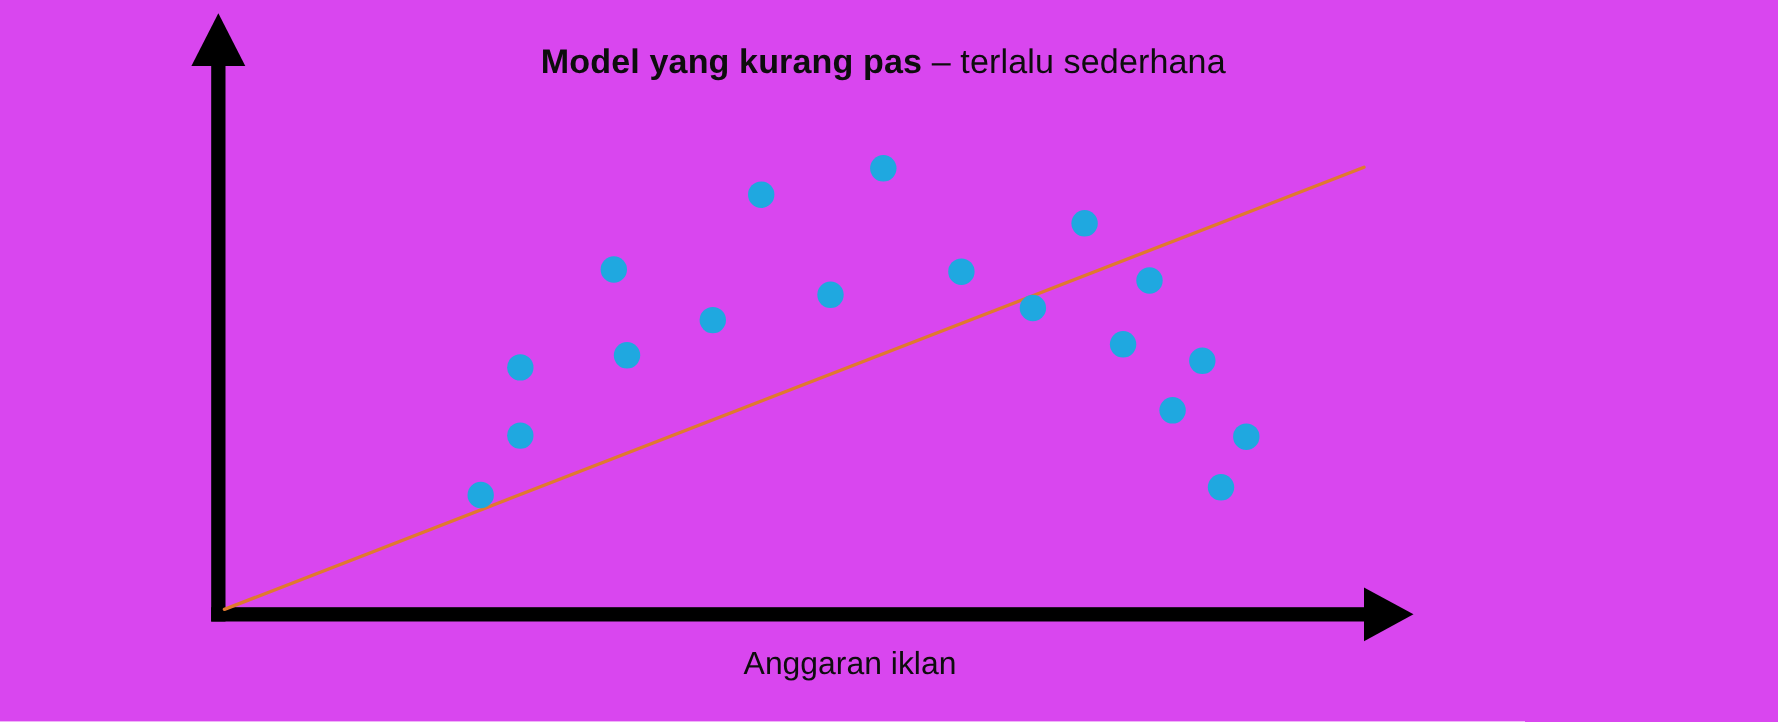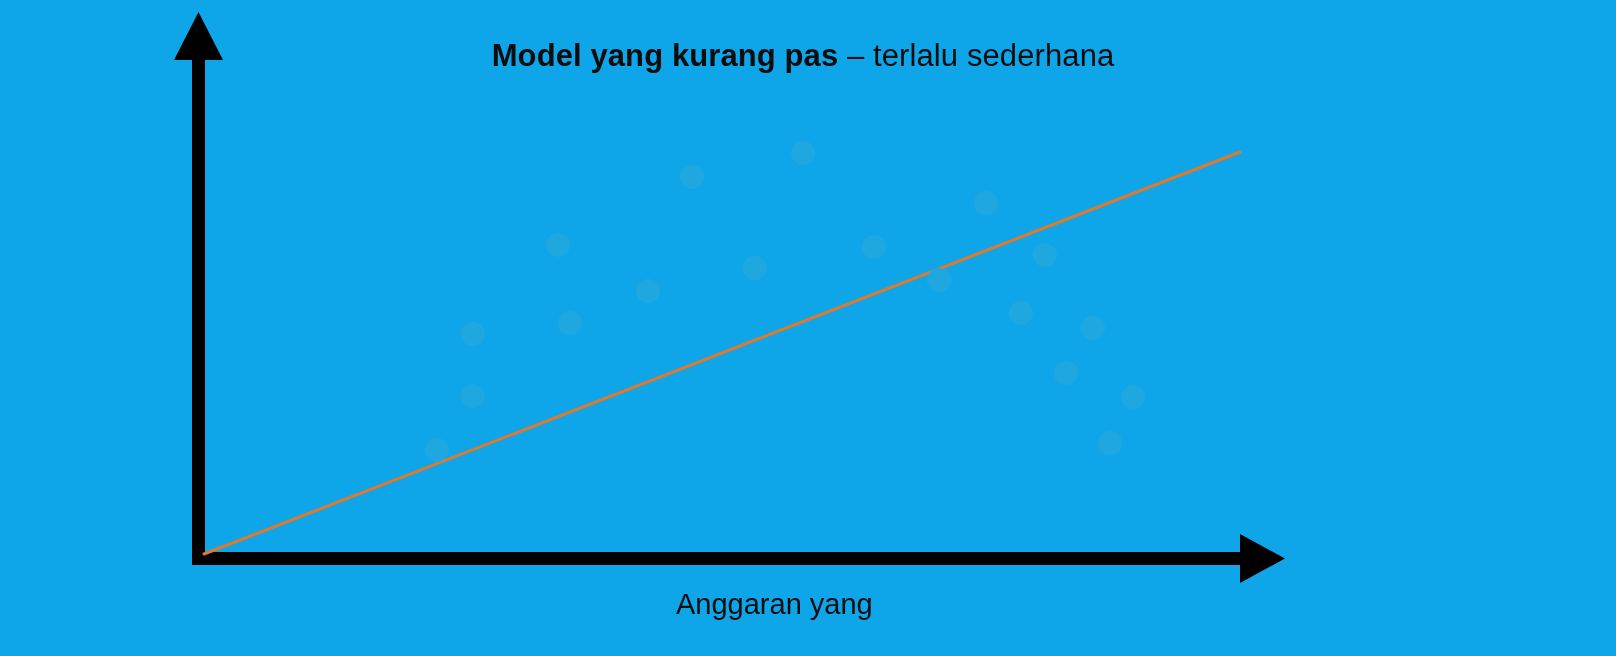--- a/index.html
+++ b/index.html
@@ -9,21 +9,21 @@
     background: #ffffff;
   }
   body {
     font-family: "Liberation Sans", sans-serif;
     -webkit-font-smoothing: antialiased;
   }
   #stage {
     position: relative;
     width: 1616px;
     height: 656px;
-    background: #0ea5e9;
+    background: #d946ef;
     overflow: hidden;
   }
   #plot-svg {
     position: absolute;
     left: 0;
     top: 0;
     width: 1616px;
     height: 656px;
     display: block;
   }
@@ -111,15 +111,15 @@
       </g>
   </svg>
 
   <div class="chart-title">
     <span class="chart-title-inner">
       <span class="title-strong">Model yang kurang pas</span><span class="title-rest"> – terlalu sederhana</span>
     </span>
   </div>
 
 
-  <div class="axis-label axis-label-x">Anggaran yang</div>
+  <div class="axis-label axis-label-x">Anggaran iklan</div>
 
 </div>
 
 </body></html>

